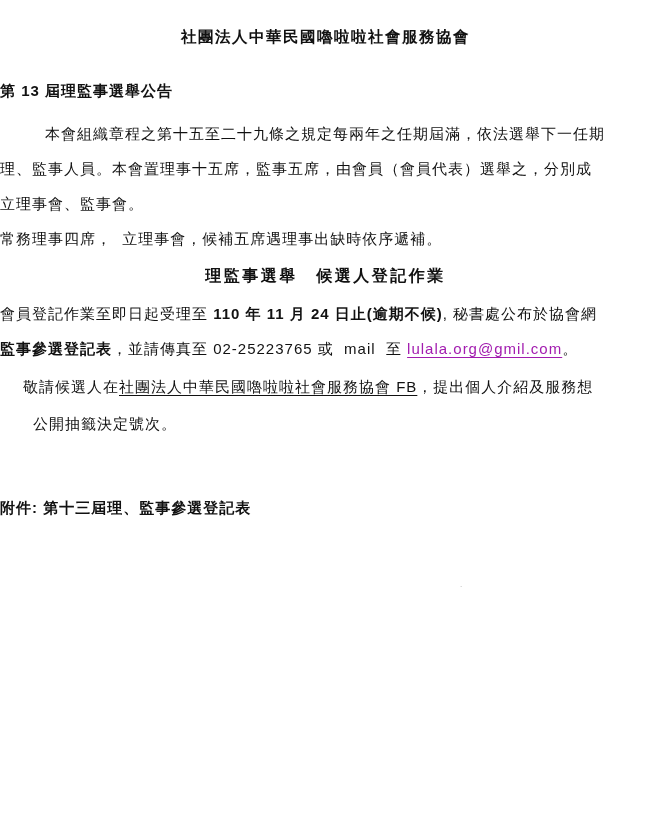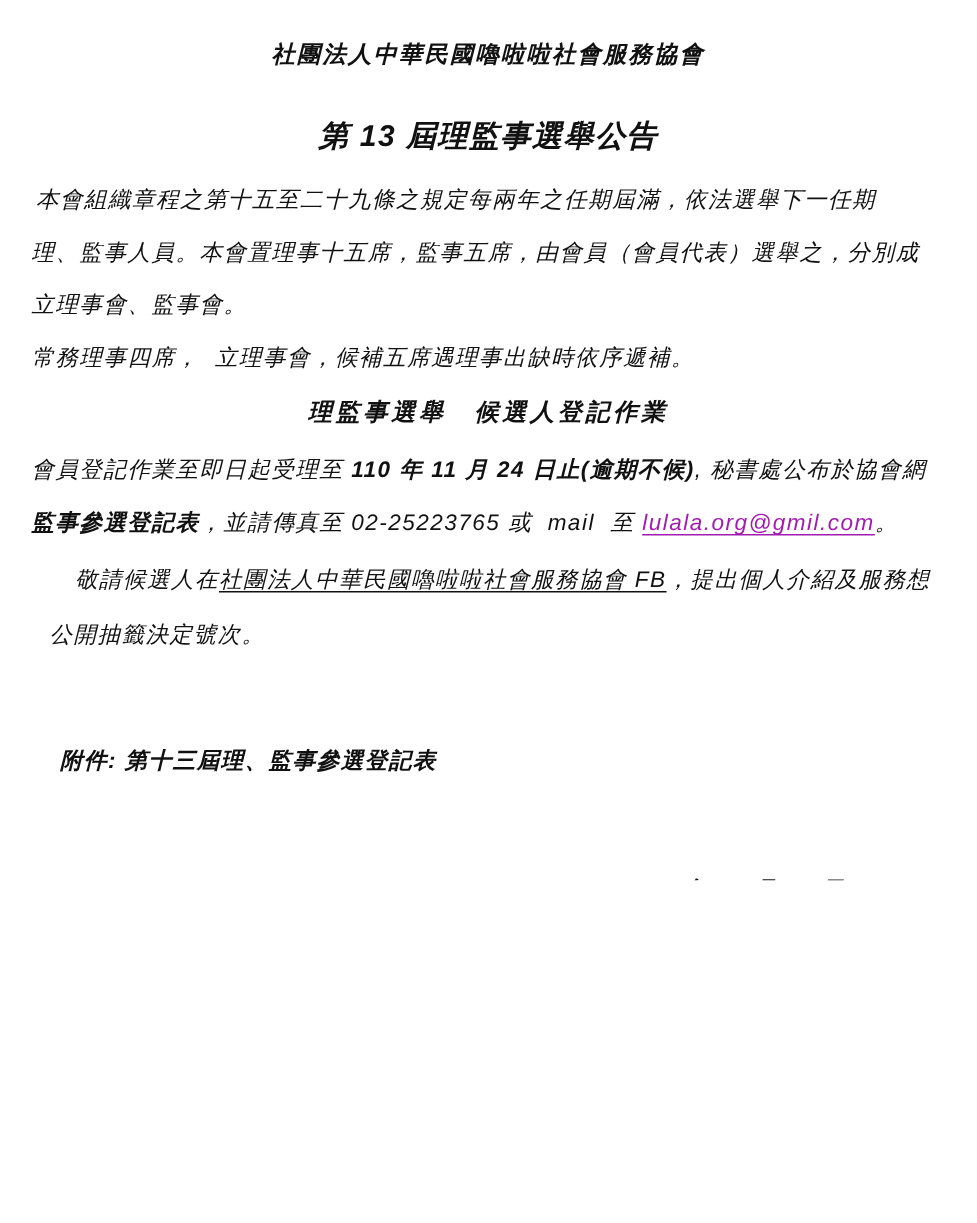--- a/index.html
+++ b/index.html
@@ -4,61 +4,58 @@
 <style>
   html,body { margin:0; padding:0; background:#ffffff; }
   .page {
     position: relative;
     width: 651px;
     height: 587px;
     background: #ffffff;
     overflow: hidden;
     font-family: "Liberation Sans", sans-serif;
     color: #111111;
-    font-style: italic;
   }
   .doc-title {
     padding-top: 26px;
     line-height: 22px;
     text-align: center;
     font-size: 15.5px;
     font-weight: 700;
     letter-spacing: 1.5px;
   }
   .doc-subtitle {
     margin-top: 32px;
     line-height: 22px;
-    text-align: center;
-    font-size: 20px;
+    text-align: left;
+    font-size: 15px;
     font-weight: 700;
     letter-spacing: 1px;
   }
   #doc-body { margin-top: 14px; }
   .line {
     font-size: 15px;
     line-height: 35px;
     letter-spacing: 1px;
     white-space: pre;
-    padding-left: 21px;
   }
-  .indent1 { padding-left: 24px; }
+  .indent1 { padding-left: 45px; }
   .h2 {
     padding-left: 0;
     text-align: center;
     font-size: 16px;
     font-weight: 700;
     line-height: 40px;
     letter-spacing: 2.5px;
   }
   .p5 { padding-left: 33px; line-height: 37px; }
-  .p5first { padding-left: 50px; margin-top: 2px; line-height: 37px; }
+  .p5first { padding-left: 23px; margin-top: 2px; line-height: 37px; }
   .attach {
     margin-top: 55px;
     line-height: 22px;
-    padding-left: 40px;
     font-weight: 700;
   }
   .date {
     margin-top: 64px;
     line-height: 22px;
     padding-left: 0;
     padding-right: 88px;
     text-align: right;
     font-weight: 700;
   }

